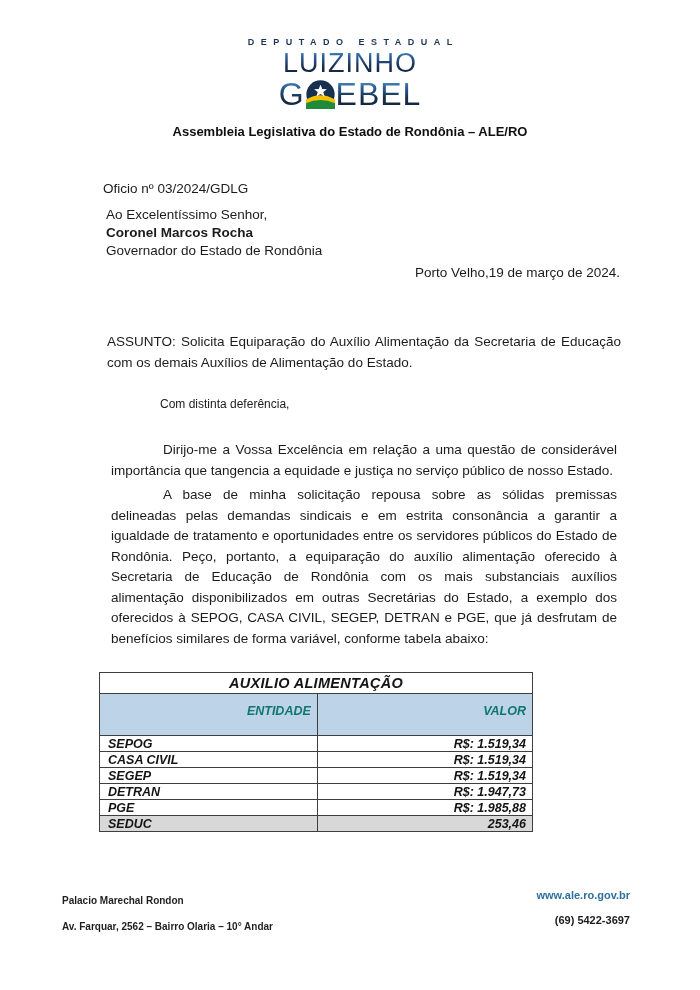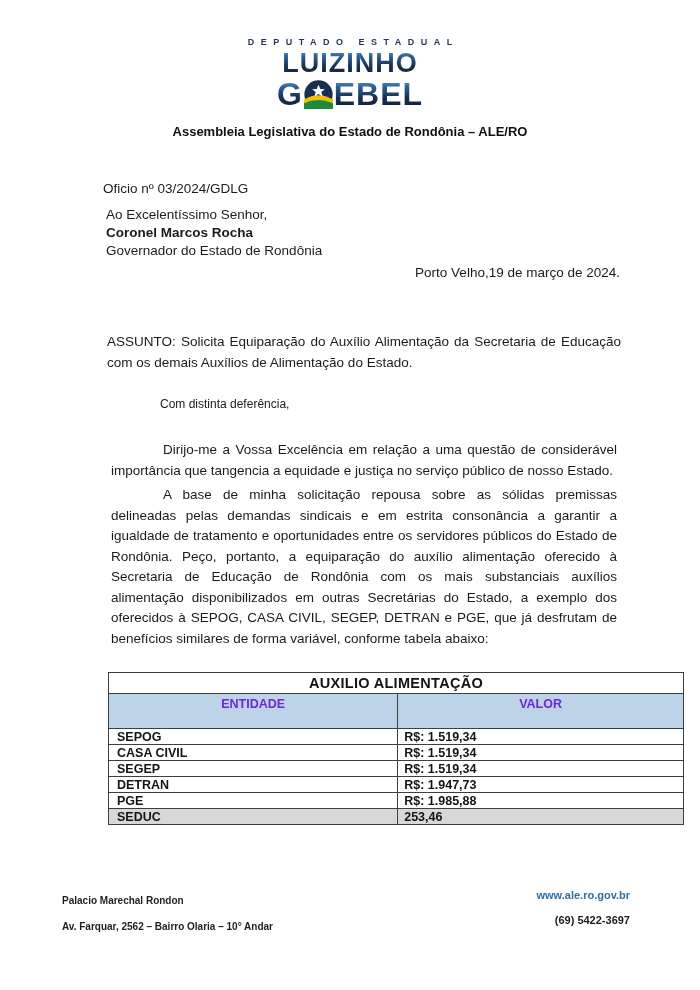--- a/index.html
+++ b/index.html
@@ -9,21 +9,21 @@
   }
   
   .letterhead{position:absolute;top:37px;left:0;width:100%;text-align:center;}
   .pretitle{
     font-size:9px;font-weight:bold;letter-spacing:6.5px;color:#1d3558;
     text-indent:6.5px;
   }
   .logo-text{
     background:linear-gradient(180deg,#5badde 0%,#2d5f99 28%,#17304f 62%,#101f38 100%);
     -webkit-background-clip:text;background-clip:text;color:transparent;
-    font-weight:bold;
+    font-weight:normal;
   }
   .logo-line1{font-size:27px;letter-spacing:1px;line-height:1;margin-top:3px;}
   .logo-line2{font-size:32px;letter-spacing:1px;line-height:1;margin-top:1px;}
   .logo-line2 .word{display:inline-flex;align-items:center;}
   .o-circle{
     display:inline-block;width:29px;height:29px;margin:0 1px;vertical-align:-5px;
   }
   .org-line{
     position:absolute;top:124px;left:0;width:100%;text-align:center;
     font-size:13px;font-weight:bold;color:#0f0f0f;
@@ -40,33 +40,33 @@
   }
   .subject .label{font-weight:normal;}
   .salutation{position:absolute;top:397px;left:160px;font-size:12px;}
   .bodytext{
     position:absolute;top:436px;left:107px;width:514px;
     font-size:13.5px;line-height:20.5px;text-align:justify;
   }
   .bodytext p{margin:4px;text-indent:52px;}
   
   .doc-table{
-    position:absolute;top:672px;left:108px;width:576px;
+    position:absolute;top:672px;left:99px;width:434px;
     border-collapse:collapse;table-layout:fixed;
-    font-weight:bold;font-size:12.5px;color:#141414;
+    font-style:italic;font-weight:bold;font-size:12.5px;color:#141414;
   }
   .doc-table td,.doc-table th{border:1.8px solid #3e3e3e;padding:0 6px;}
   .title-cell{text-align:center;font-size:14.5px;height:20px;letter-spacing:.3px;}
   .head-row th{
-    background:#bdd3e8;color:#6d28d9;height:31px;vertical-align:top;
-    padding-top:3px;text-align:center;font-size:12.5px;
+    background:#bdd3e8;color:#0f766e;height:31px;vertical-align:top;
+    padding-top:10px;text-align:right;font-size:12.5px;
   }
   .data-row td{height:15px;}
   .data-row .ent{text-align:left;padding-left:8px;}
-  .data-row .val{text-align:left;}
+  .data-row .val{text-align:right;}
   .seduc-row td{background:#d8d8d8;}
   
   .footer-left{
     position:absolute;left:62px;top:888px;font-size:10px;font-weight:bold;
     line-height:25.5px;color:#1f1f1f;
   }
   .footer-right{
     position:absolute;right:70px;top:883px;text-align:right;
     font-size:11px;font-weight:bold;line-height:24.5px;
   }

